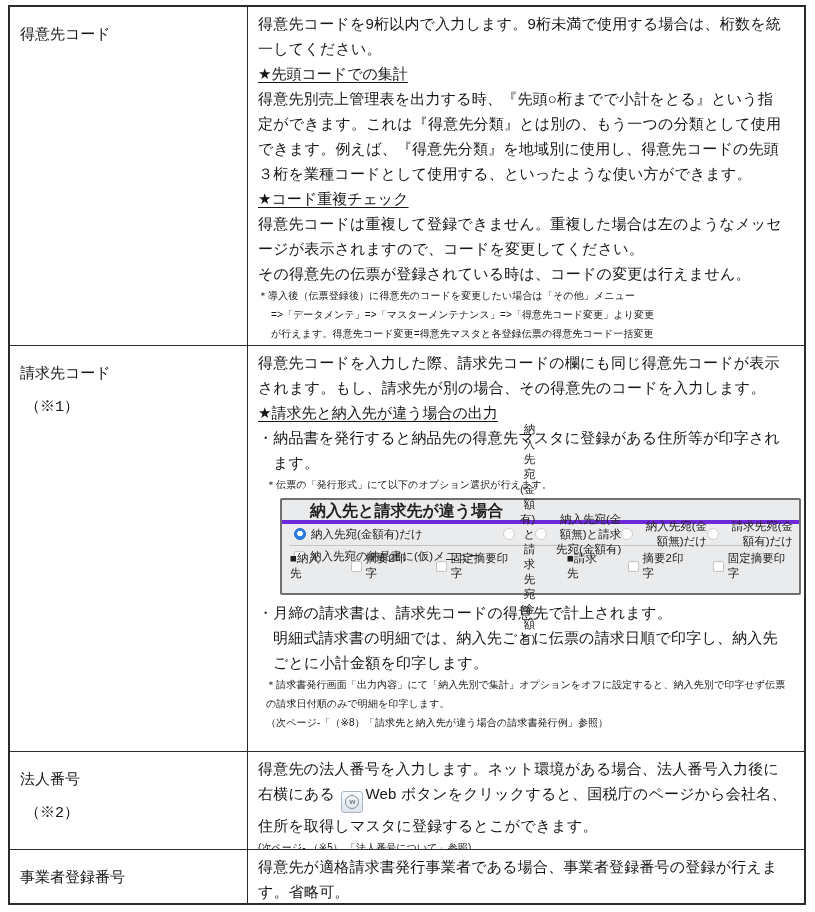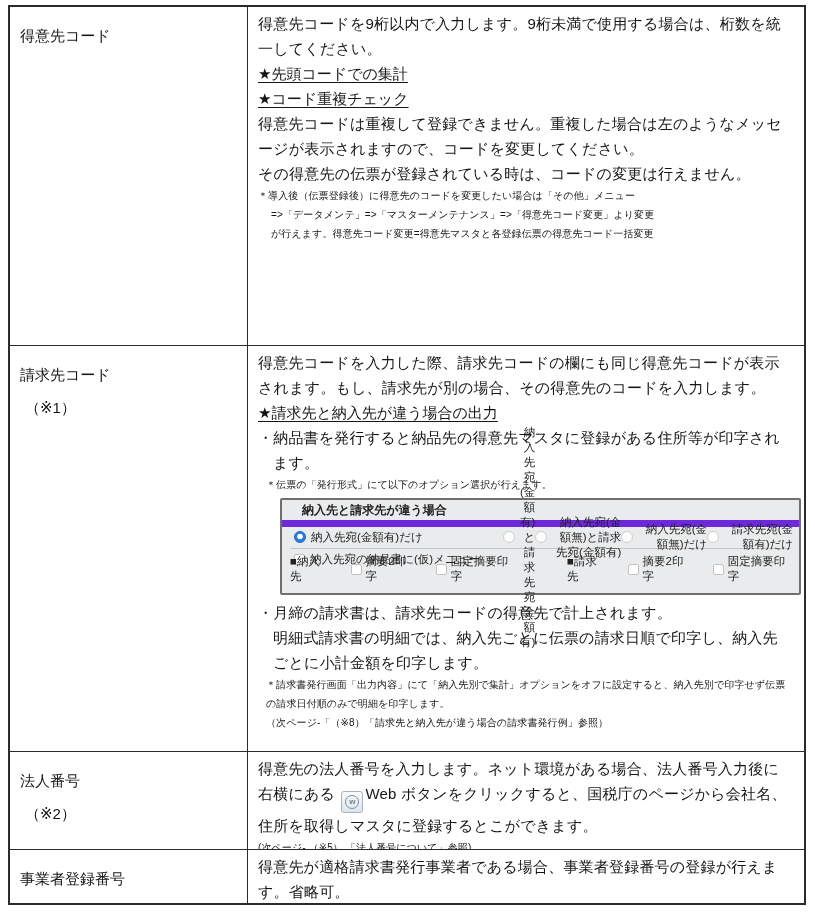--- a/index.html
+++ b/index.html
@@ -9,41 +9,41 @@
     color:#161616;
     -webkit-font-smoothing:antialiased;
   }
   .doc-table{
     position:absolute;left:8px;top:5px;width:798px;height:900px;
     box-sizing:border-box;border:2px solid #2b2b2b;background:#fff;
     display:grid;grid-template-columns:237px 1fr;grid-template-rows:338px 406px 98px auto;
   }
   .cell{box-sizing:border-box;overflow:hidden;}
   .cell.rb{border-top:1px solid #2b2b2b;}
-  .label-cell{padding:12px 8px 0 10px;font-size:15px;line-height:33px;}
+  .label-cell{padding:12px 8px 0 10px;font-size:15px;line-height:33px;font-family:Liberation Mono, monospace;}
   .label-cell .sub{margin-left:5px;}
   .content-cell{border-left:1px solid #2b2b2b;padding:4px 16px 0 10px;}
   p{margin:0;}
   .main{font-size:15px;line-height:25px;letter-spacing:0.2px;word-break:break-all;}
   .heading{font-size:15px;line-height:25px;text-decoration:underline;text-underline-offset:3px;}
   .note{font-size:10px;line-height:19px;letter-spacing:0.1px;word-break:break-all;}
   .indent1{padding-left:13px;}
   .noteblock{padding-left:8px;}
   .bullet{padding-left:15px;text-indent:-15px;}
   .cont{padding-left:15px;}
 
   
   .panel{
     box-sizing:border-box;margin:4px 0 5px 22px;width:521px;height:97px;
     background:#eaebec;border:2px solid #6f6f6f;border-radius:2px;
     font-size:11.5px;color:#222;
   }
   .panel-title{
-    font-weight:bold;font-size:12px;line-height:13px;
-    padding:4px 10px 3px 20px;border-bottom:7px solid #6d28d9;
+    font-weight:bold;font-size:16px;line-height:13px;
+    padding:4px 10px 3px 28px;border-bottom:4px solid #6d28d9;
   }
   .radio-grid{
     display:grid;grid-template-columns:209px 1fr;
     padding:3px 6px 1px 12px;grid-auto-rows:14px;grid-auto-flow:column;
   }
   .radio-item{display:flex;align-items:center;gap:5px;height:14px;text-align:right;}
   .radio{
     width:12px;height:12px;border-radius:50%;flex:0 0 12px;
     background:#fdfdfd;border:1px solid #cfcfcf;box-sizing:border-box;
   }
@@ -78,20 +78,21 @@
 <body>
 
 <div class="doc-table">
 
   <div class="cell label-cell">
     <div>得意先コード</div>
   </div>
   <div class="cell content-cell">
     <p class="main">得意先コードを9桁以内で入力します。9桁未満で使用する場合は、桁数を統一してください。</p>
     <p class="heading">★先頭コードでの集計</p>
+    <p class="main">得意先別売上管理表を出力する時、『先頭○桁までで小計をとる』という指定ができます。これは『得意先分類』とは別の、もう一つの分類として使用できます。例えば、『得意先分類』を地域別に使用し、得意先コードの先頭３桁を業種コードとして使用する、といったような使い方ができます。</p>
     <p class="heading">★コード重複チェック</p>
     <p class="main">得意先コードは重複して登録できません。重複した場合は左のようなメッセージが表示されますので、コードを変更してください。</p>
     <p class="main">その得意先の伝票が登録されている時は、コードの変更は行えません。</p>
     <p class="note">＊導入後（伝票登録後）に得意先のコードを変更したい場合は「その他」メニュー</p>
     <p class="note indent1">=&gt;「データメンテ」=&gt;「マスターメンテナンス」=&gt;「得意先コード変更」より変更</p>
     <p class="note indent1">が行えます。得意先コード変更=得意先マスタと各登録伝票の得意先コード一括変更</p>
   </div>
 
   <div class="cell rb label-cell">
     <div>請求先コード</div>

